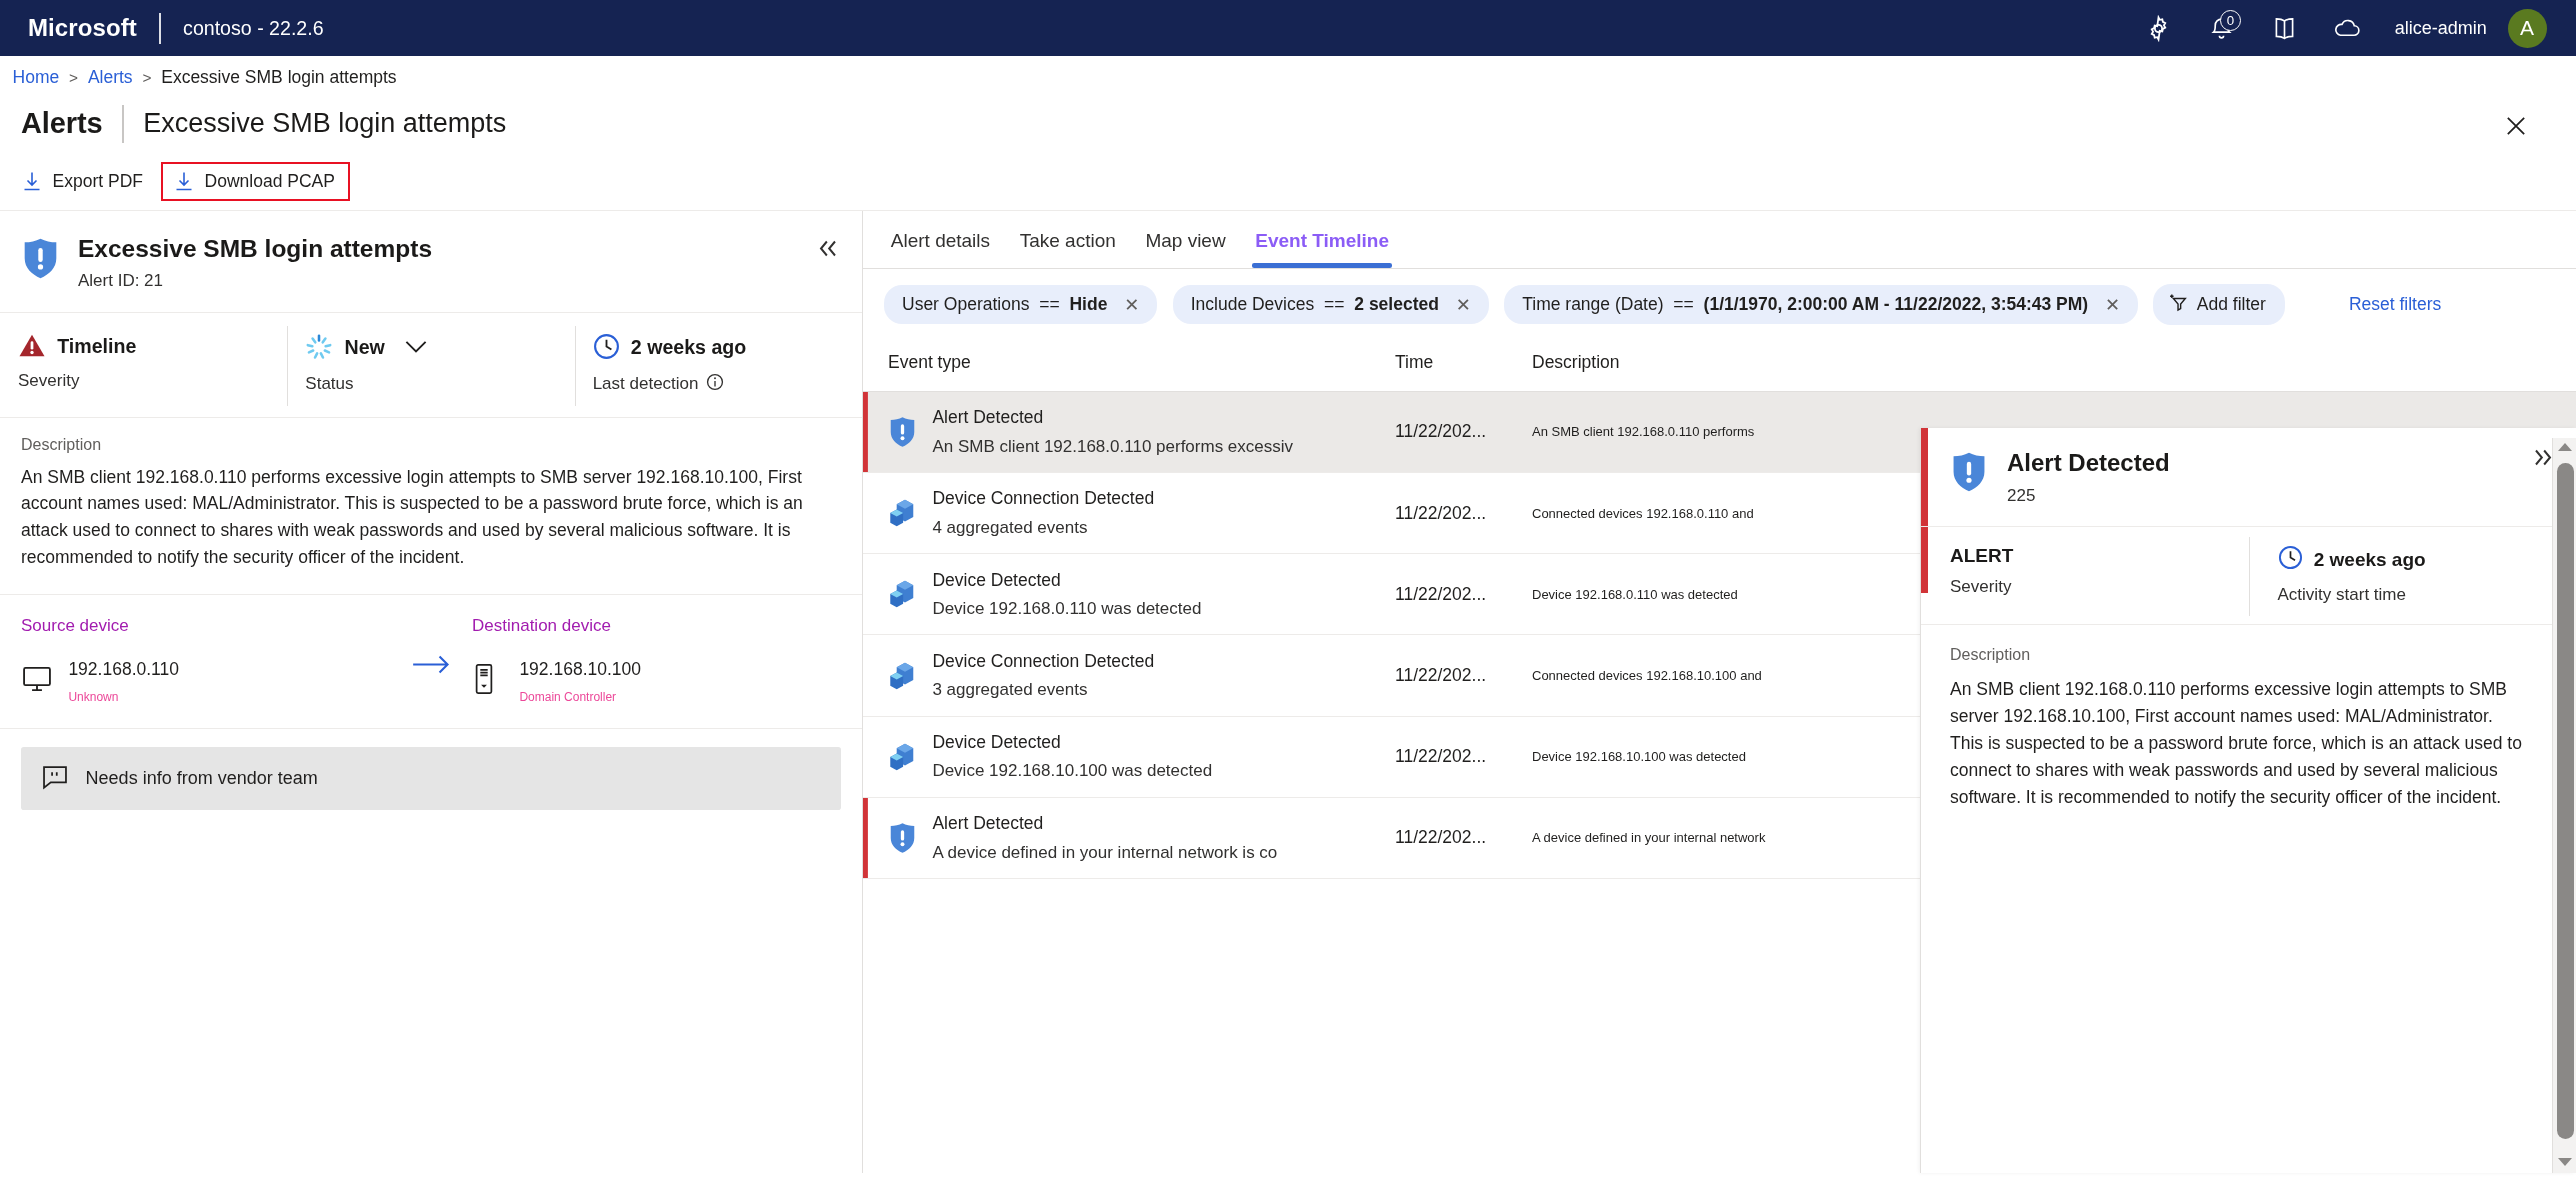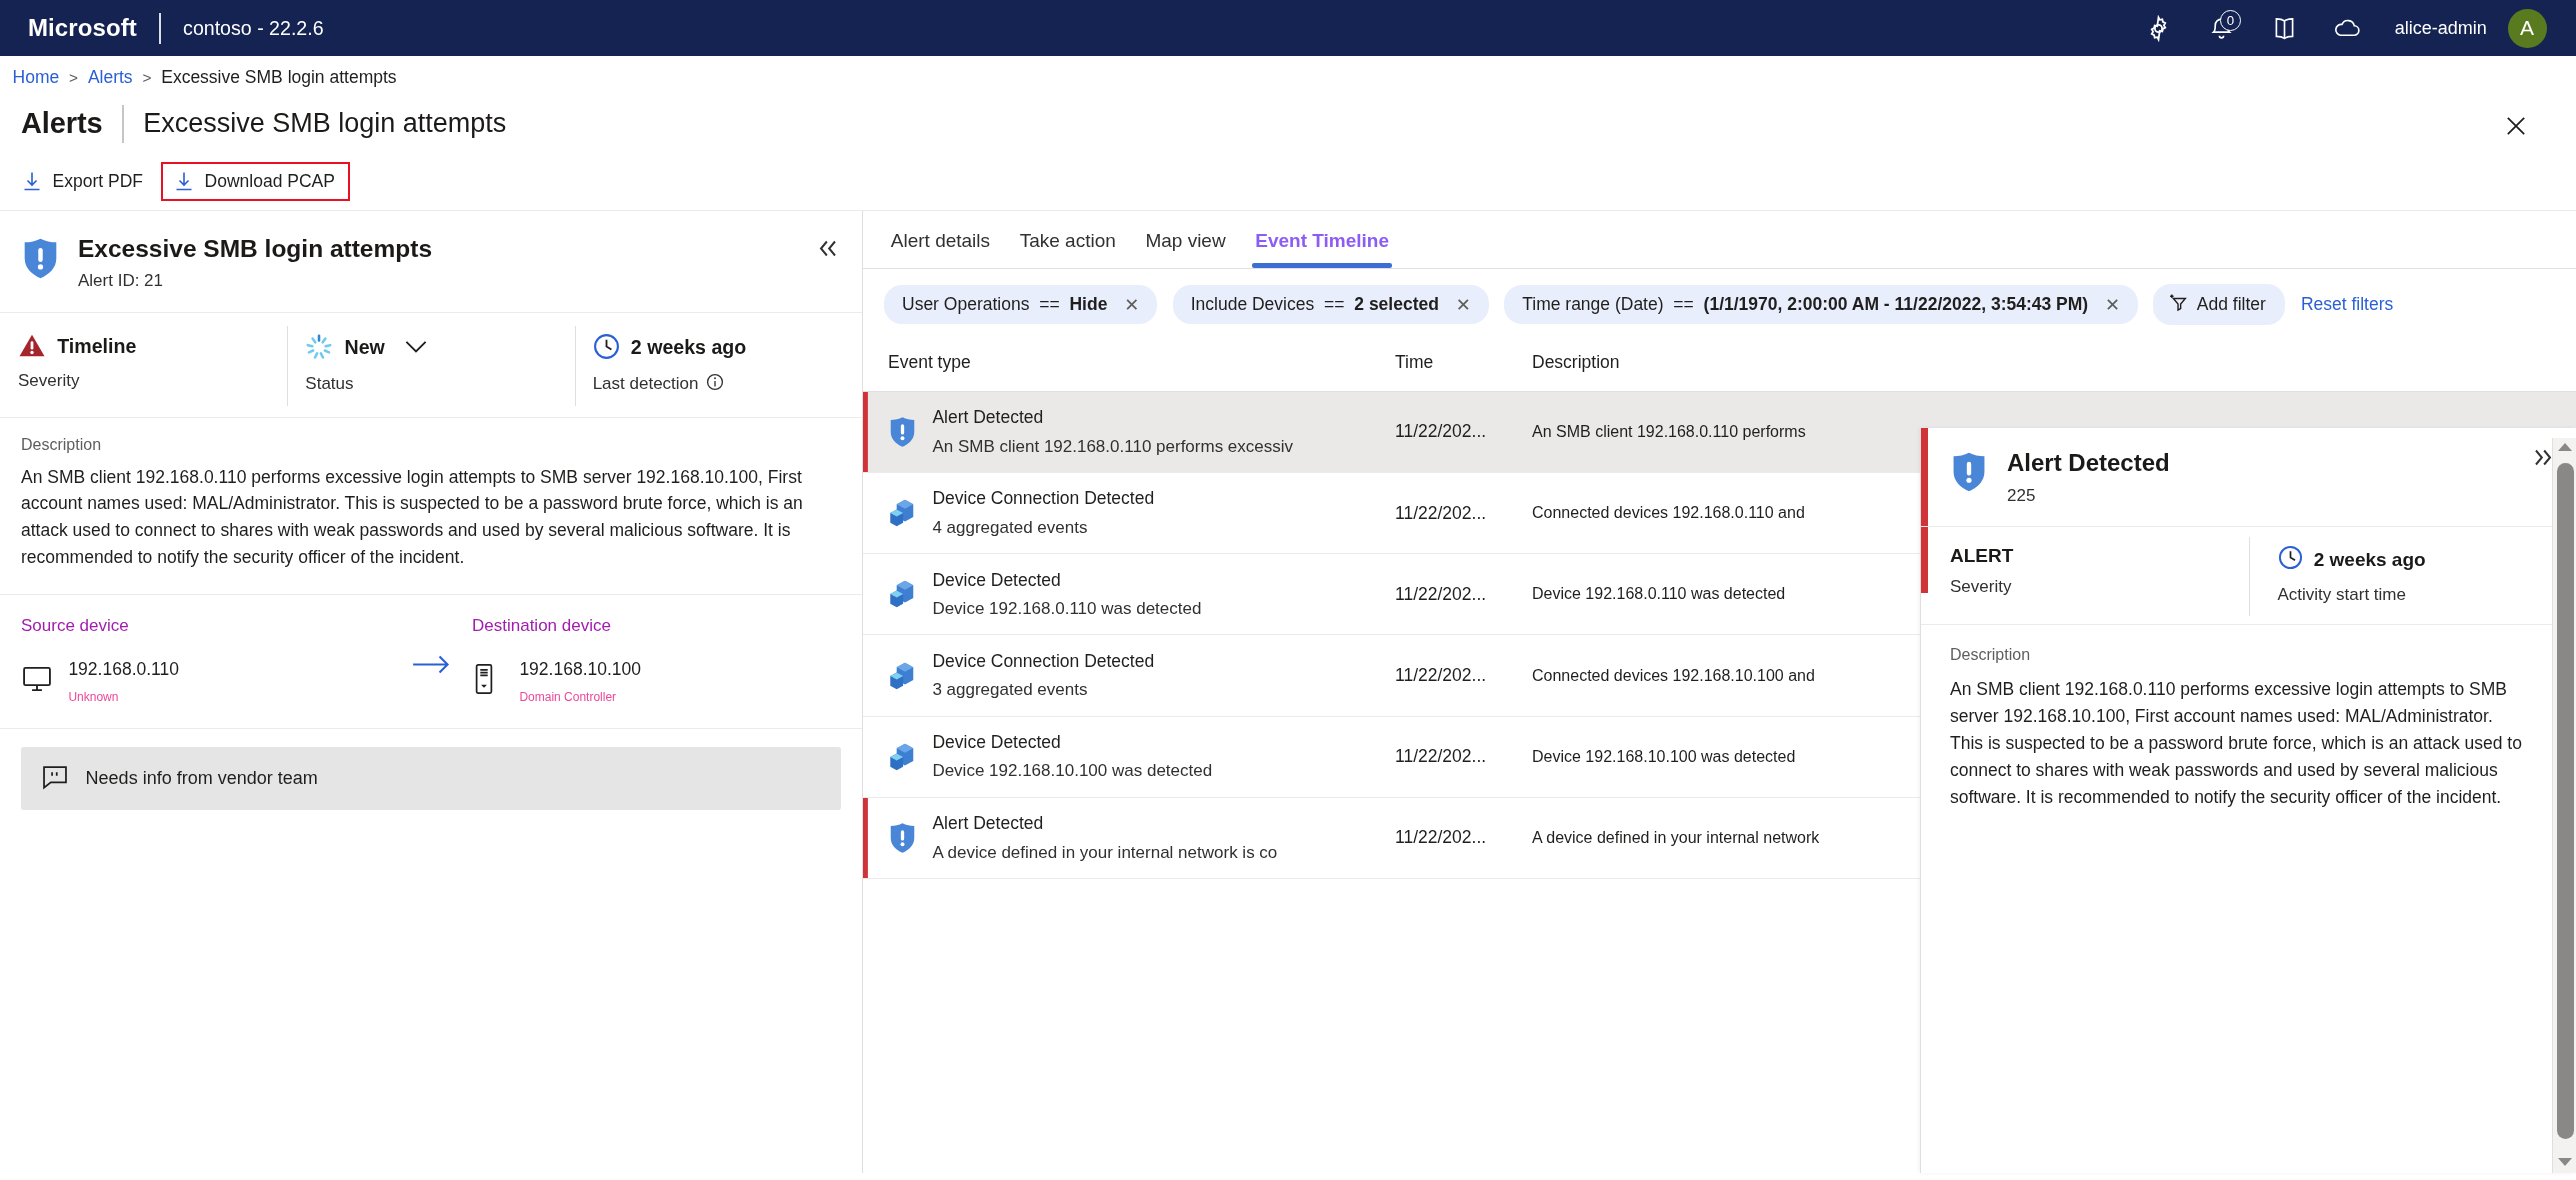--- a/index.html
+++ b/index.html
@@ -103,40 +103,40 @@
 
   .filters { padding: 15.4px 0 11.2px 21px; display: flex; flex-wrap: wrap; align-items: center; gap: 12.6px 15.4px; }
   .chip {
     background: #e8eefb; border-radius: 18px; padding: 8.4px 18px; display: flex; align-items: center; gap: 9.8px;
     font-size: 17.5px; color: #201f1e; white-space: nowrap; cursor: pointer;
   }
   .chip b { font-weight: 700; }
   .chip .op { color: #201f1e; }
   .chip-x { margin-left: 7px; color: #605e5c; font-size: 18px; cursor: pointer; }
   .chip.add { gap: 8.4px; padding: 8.4px 19.6px 8.4px 15.4px; }
-  .reset { color: #2a5fd6; font-size: 17.5px; cursor: pointer; }
+  .reset { color: #2a5fd6; font-size: 17.5px; cursor: pointer; margin-left: 48px; }
 
   .table-wrap { flex: 1; overflow: hidden; position: relative; }
   .tbl { width: 100%; border-collapse: collapse; table-layout: fixed; }
   .tbl th {
     text-align: left; font-size: 17.5px; font-weight: 400; color: #201f1e;
     padding: 15.4px 14px 18px 0; border-bottom: 0.7px solid #e1dfdd;
   }
   .tbl th.c-type { padding-left: 25px; width: 532px; }
   .tbl th.c-time { width: 137px; }
   .tbl th.c-desc { width: auto; }
   .tbl td { border-bottom: 0.7px solid #edebe9; padding: 15.4px 14px 15.4px 0; vertical-align: middle; }
   .tbl tr.row-sel td { background: #ebe9e7; }
   .tbl tr.row-alert td:first-child { box-shadow: inset 4.9px 0 0 0 #d13438; }
   .cell-type { display: flex; align-items: center; gap: 15.4px; padding-left: 25px; }
   .ev-ico { width: 29px; height: 32px; flex: none; }
   .ev-title { font-size: 17.5px; color: #201f1e; }
   .ev-sub { font-size: 17px; color: #323130; margin-top: 8.4px; white-space: nowrap; overflow: hidden; }
   .cell-time { font-size: 17.5px; color: #201f1e; white-space: nowrap; }
-  .cell-desc { font-size: 16px; color: #201f1e; white-space: nowrap; overflow: hidden; margin-top: 16px; }
+  .cell-desc { font-size: 13px; color: #201f1e; white-space: nowrap; overflow: hidden; margin-top: 16px; }
 
   
   .right-panel {
     position: absolute; right: 0; top: 217px; bottom: 0; width: 656px;
     background: #fff; border-left: 0.7px solid #e1dfdd; z-index: 5;
     box-shadow: -1.4px 0 4.2px rgba(0,0,0,.06);
   }
   .rp-accent { position: absolute; left: 0; top: 0; width: 7px; height: 165px; background: #d13438; }
   .rp-head { display: flex; padding: 21px 19.6px 19.6px 29px; position: relative; border-bottom: 0.7px solid #edebe9; }
   .rp-title { font-size: 24px; font-weight: 700; color: #1b1a19; }

